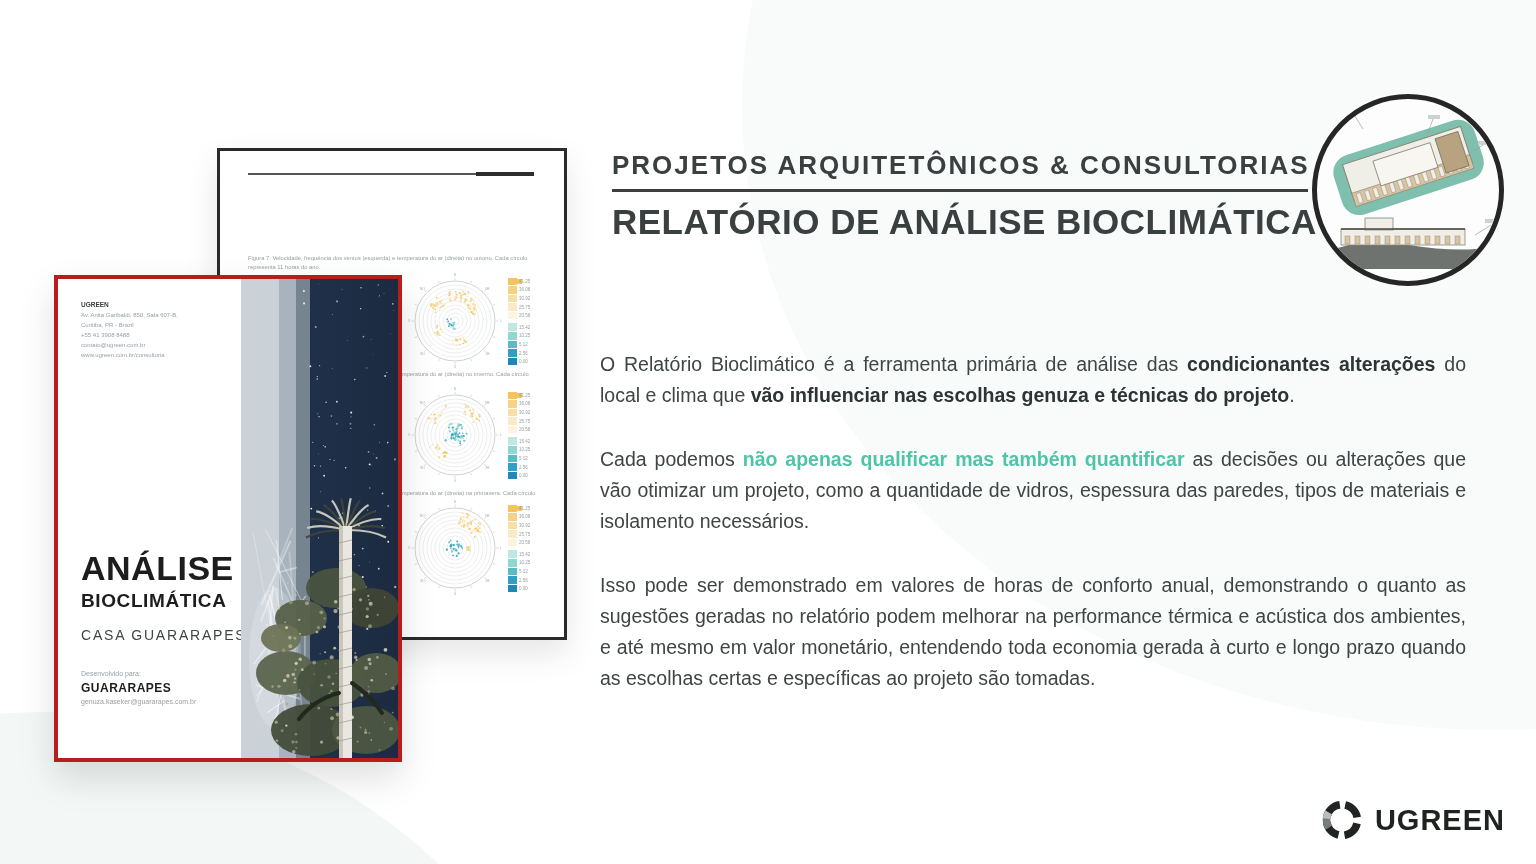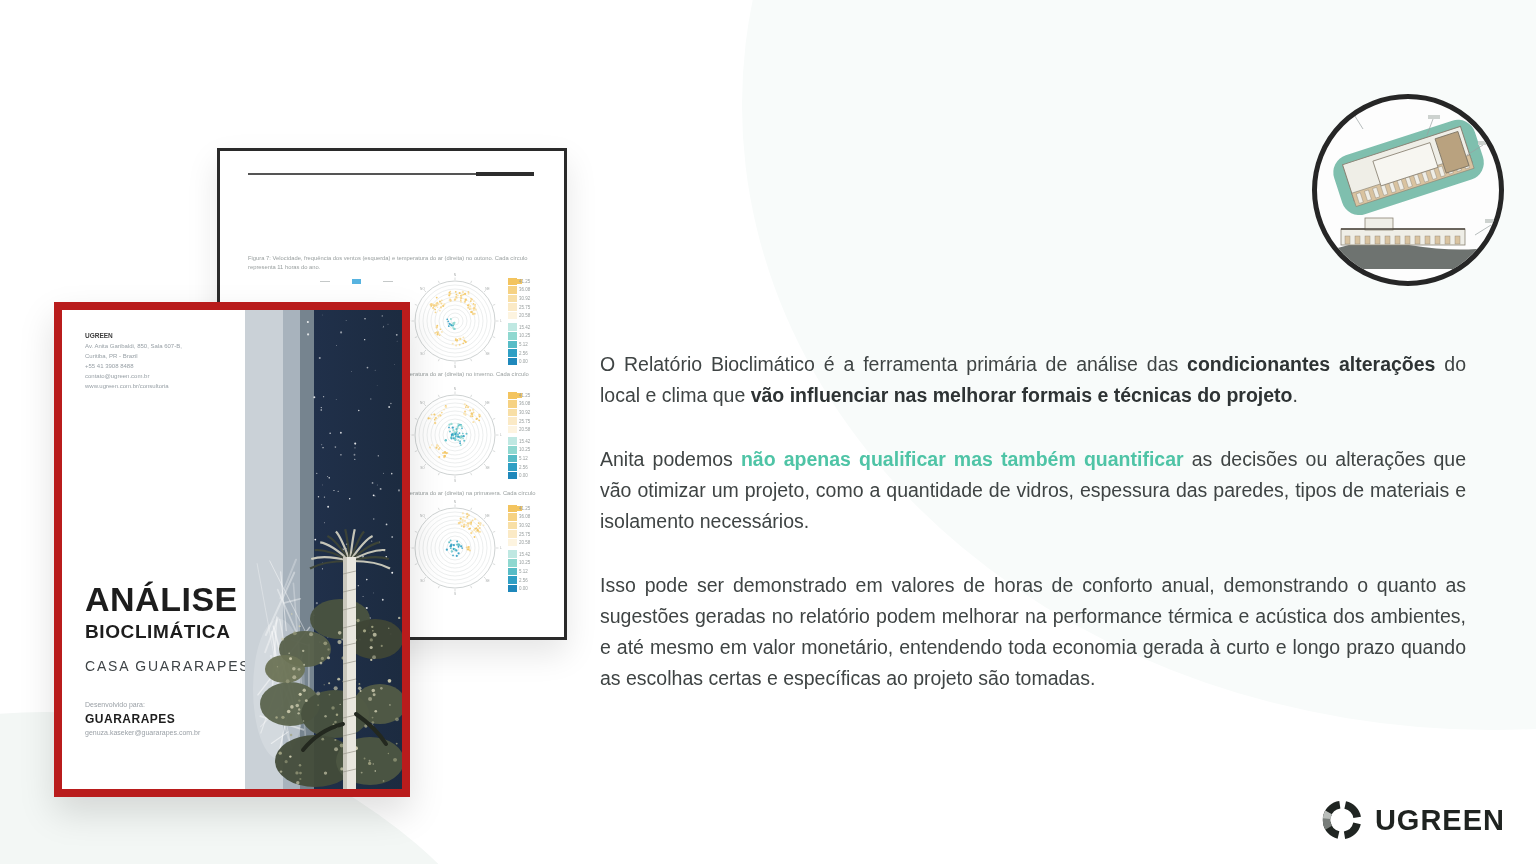--- a/index.html
+++ b/index.html
@@ -25,22 +25,22 @@
   .leg-lb{font-size:4.5px;color:#9aa0a0;}
   .leg-gap{height:3px;}
   .mini-legend{position:absolute;height:5px;display:flex;gap:22px;align-items:center;}
   .ml-1{left:100px;top:128px;} .ml-2{left:100px;top:242px;} .ml-3{left:100px;top:355px;}
   .mini-dash{width:10px;height:1px;background:#c4c8c8;}
   .mini-blue{width:9px;height:5px;background:#57b3e0;}
   .mini-yellow{position:absolute;height:5px;width:9px;background:#f3c55f;}
   .my-1{left:293px;top:128px;} .my-2{left:293px;top:242px;} .my-3{left:293px;top:355px;}
 
   
-  .front-cover{position:absolute;left:54px;top:302px;width:340px;height:479px;background:#ffffff;
-               border:8px solid #b91c1c;box-shadow:0 16px 34px rgba(0,0,0,.13);}
+  .front-cover{position:absolute;left:54px;top:275px;width:340px;height:479px;background:#ffffff;
+               border:4px solid #b91c1c;box-shadow:0 16px 34px rgba(0,0,0,.13);}
   .cv-addr{position:absolute;left:23px;top:22px;}
   .cv-company{font-size:6.5px;font-weight:bold;color:#3c3c3c;margin-bottom:3px;}
   .cv-addr-line{font-size:6px;line-height:1.65;color:#98a0a6;}
   .cv-titleblock{position:absolute;left:23px;top:272px;}
   .cv-t1{font-size:34px;font-weight:bold;color:#1d1d1d;letter-spacing:.5px;line-height:1;}
   .cv-t2{font-size:19px;font-weight:bold;color:#1d1d1d;letter-spacing:.6px;margin-top:5px;}
   .cv-sub{font-size:14px;letter-spacing:1.8px;color:#3f4447;margin-top:15px;}
   .cv-dev{position:absolute;left:23px;top:391px;}
   .cv-dev-label{font-size:7px;color:#9aa0a6;}
   .cv-client{font-size:12px;font-weight:bold;color:#1d1d1d;margin-top:4px;letter-spacing:.5px;}
@@ -951,20 +951,25 @@
           <line x1="98" y1="201" x2="111" y2="198" stroke="#9a988c" stroke-width="1" opacity="0.7"></line>
           <line x1="98" y1="219" x2="111" y2="216" stroke="#9a988c" stroke-width="1" opacity="0.7"></line>
           <line x1="98" y1="237" x2="111" y2="234" stroke="#9a988c" stroke-width="1" opacity="0.7"></line>
           <line x1="98" y1="255" x2="111" y2="252" stroke="#9a988c" stroke-width="1" opacity="0.7"></line>
           <line x1="98" y1="273" x2="111" y2="270" stroke="#9a988c" stroke-width="1" opacity="0.7"></line>
           <path d="M98,225 q -24 6 -40 26 M111,215 q 20 14 30 30" fill="none" stroke="#23281f" stroke-width="4" stroke-linecap="round"></path>
         </svg>
     </div>
   </div>
 
+  <div class="header-block">
+    <div class="kicker">PROJETOS ARQUITETÔNICOS &amp; CONSULTORIAS</div>
+    <div class="header-underline"></div>
+    <div class="main-title">RELATÓRIO DE ANÁLISE BIOCLIMÁTICA</div>
+  </div>
 
   <div class="badge">
     <svg id="badge-svg" width="182" height="182" viewBox="0 0 182 182">
         <g transform="rotate(-18 90 70)">
           <rect x="18" y="38" width="148" height="62" rx="18" fill="#7fbfae"></rect>
           <rect x="30" y="46" width="124" height="38" fill="#efeee7" stroke="#8a8274" stroke-width="1"></rect>
           <rect x="30" y="76" width="124" height="14" fill="#d9c3a0" stroke="#8a8274" stroke-width="0.6"></rect>
           <rect x="34" y="78" width="4.2" height="10" fill="#efeee7" stroke="#8a8274" stroke-width="0.4"></rect>
           <rect x="42.6" y="78" width="4.2" height="10" fill="#efeee7" stroke="#8a8274" stroke-width="0.4"></rect>
           <rect x="51.2" y="78" width="4.2" height="10" fill="#efeee7" stroke="#8a8274" stroke-width="0.4"></rect>
@@ -1005,22 +1010,22 @@
           <rect x="130" y="19" width="5" height="8" fill="#d9c3a0" stroke="#8a8274" stroke-width="0.4"></rect>
           <rect x="40" y="1" width="28" height="12" fill="#efeee7" stroke="#8a8274" stroke-width="0.8"></rect>
           <line x1="16" y1="12" x2="140" y2="12" stroke="#4a443c" stroke-width="1.6"></line>
           <line x1="150" y1="18" x2="166" y2="8" stroke="#9aa0a0" stroke-width="0.7"></line>
           <rect x="160" y="2" width="14" height="4" fill="#cdd2cf"></rect>
         </g>
       </svg>
   </div>
 
   <div class="body-copy">
-    <p><span>O Relatório Bioclimático é a ferramenta primária de análise das </span><span class="b">condicionantes alterações</span><span> do local e clima que </span><span class="b">vão influenciar nas melhorar formais e técnicas do projeto</span><span>.</span></p>
-    <p><span>Anita podemos </span><span class="t" style="color: rgb(79, 196, 166);">não apenas qualificar mas também quantificar</span><span> as decisões ou alterações que vão otimizar um projeto, como a quantidade de vidros, espessura das paredes, tipos de materiais e isolamento necessários.</span></p>
+    <p><span>O Relatório Bioclimático é a ferramenta primária de análise das </span><span class="b">condicionantes alterações</span><span> do local e clima que </span><span class="b">vão influenciar nas escolhas genuza e técnicas do projeto</span><span>.</span></p>
+    <p><span>Cada podemos </span><span class="t" style="color: rgb(79, 196, 166);">não apenas qualificar mas também quantificar</span><span> as decisões ou alterações que vão otimizar um projeto, como a quantidade de vidros, espessura das paredes, tipos de materiais e isolamento necessários.</span></p>
     <p><span>Isso pode ser demonstrado em valores de horas de conforto anual, demonstrando o quanto as sugestões geradas no relatório podem melhorar na performance térmica e acústica dos ambientes, e até mesmo em valor monetário, entendendo toda economia gerada à curto e longo prazo quando as escolhas certas e específicas ao projeto são tomadas.</span></p>
   </div>
 
   <div class="logo">
     <svg width="44" height="44" viewBox="0 0 40 40">
       <circle cx="20" cy="20" r="14" fill="none" stroke="#202522" stroke-width="7" stroke-dasharray="16.5 5.5" transform="rotate(-78 20 20)"></circle>
       <circle cx="20" cy="20" r="14" fill="none" stroke="#787d7a" stroke-width="7" stroke-dasharray="14 74" transform="rotate(150 20 20)"></circle>
       <circle cx="20" cy="20" r="14" fill="none" stroke="#b9bdba" stroke-width="7" stroke-dasharray="6 82" transform="rotate(185 20 20)"></circle>
     </svg>
     <span class="logo-text">UGREEN</span>

